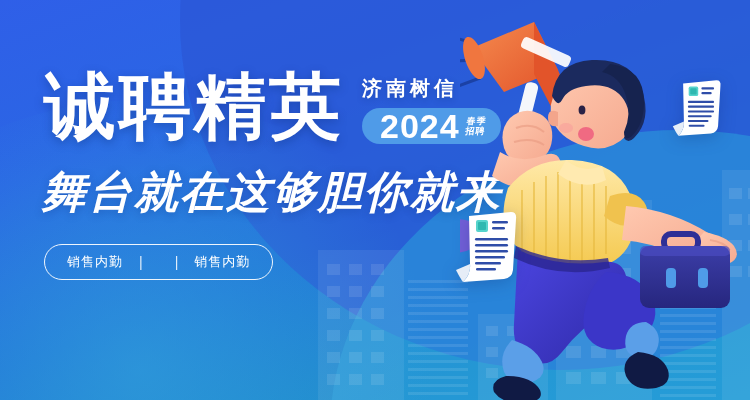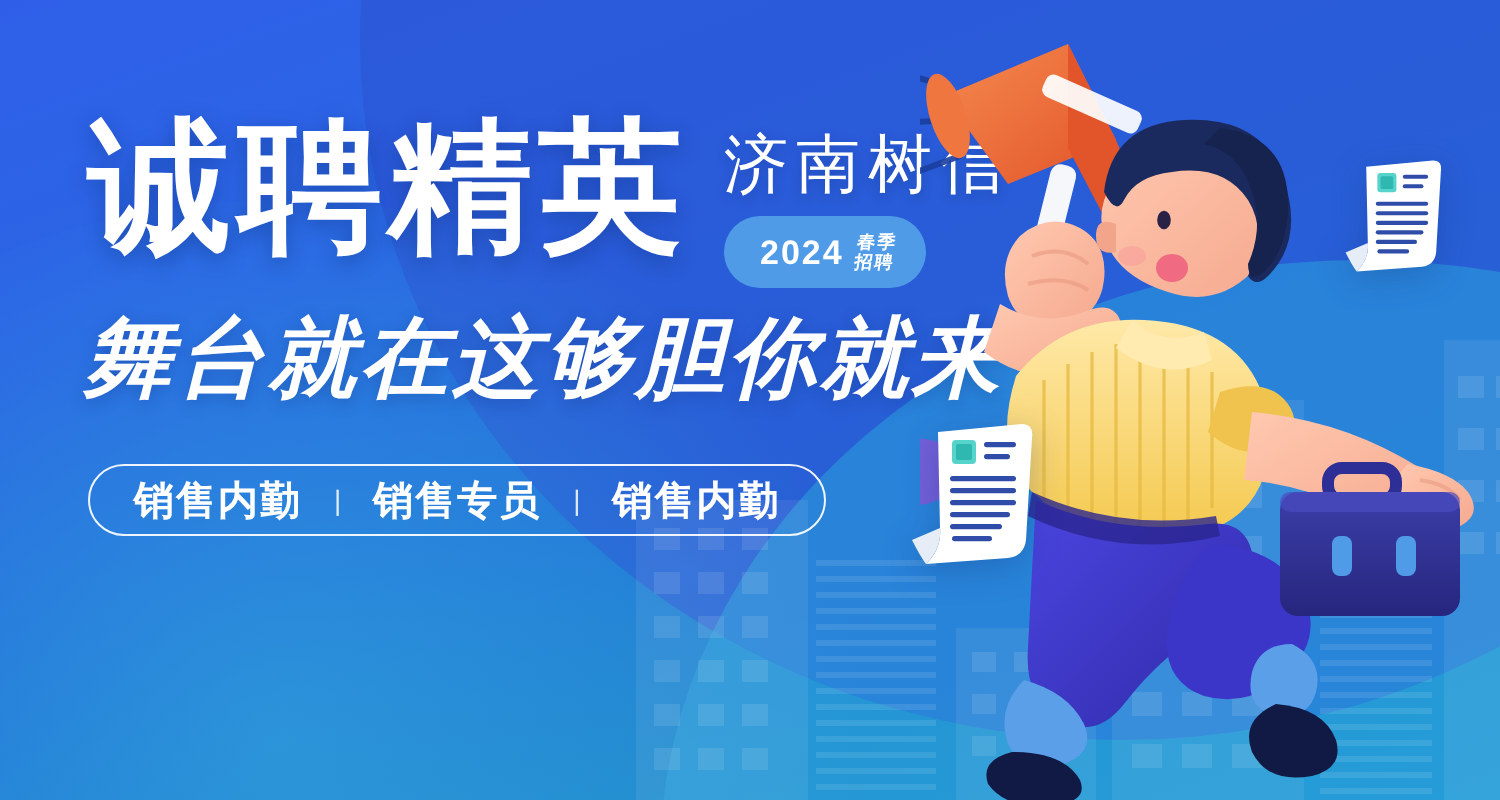--- a/index.html
+++ b/index.html
@@ -57,60 +57,61 @@
     bottom:0;
     background:repeating-linear-gradient(
       to bottom,
       rgba(255,255,255,.10) 0px,
       rgba(255,255,255,.10) 3px,
       rgba(255,255,255,0) 3px,
       rgba(255,255,255,0) 8px);
   }
 
   
-  .copy { position:absolute; left:0; top:0; width:560px; height:315px; }
+  .copy { position:absolute; left:0; top:12px; width:560px; height:315px; }
 
   .headline {
     position:absolute;
     left:44px; top:58px;
     font-size:72px;
     font-weight:bold;
     color:#ffffff;
     letter-spacing:3px;
     line-height:1;
     text-shadow:0 3px 10px rgba(10,40,110,.35);
     white-space:nowrap;
   }
 
   .brand-wrap {
     position:absolute;
     left:362px; top:66px;
     width:180px;
   }
   .brand-name {
-    font-size:32px;
+    font-size:20px;
     color:#ffffff;
     letter-spacing:4px;
     line-height:1;
     white-space:nowrap;
     text-shadow:0 2px 6px rgba(10,40,110,.3);
+    font-weight:bold;
   }
   .year-badge {
     position:relative;
     margin-top:10px;
     display:inline-flex;
     align-items:center;
     gap:6px;
     background:#4f9be8;
     border-radius:18px;
     padding:5px 16px 5px 18px;
     height:36px;
   }
   .year-badge .yr {
-    font-size:17px;
+    font-size:34px;
     font-weight:bold;
     color:#ffffff;
     letter-spacing:1px;
     line-height:1;
   }
   .year-badge .season {
     display:grid;
     grid-template-columns:repeat(2,auto);
     gap:0 1px;
     font-size:9px;
@@ -146,22 +147,22 @@
     position:absolute;
     left:44px; top:232px;
     display:flex;
     align-items:center;
     height:36px;
     padding:0 22px;
     border:1.6px solid rgba(255,255,255,.92);
     border-radius:20px;
   }
   .jobs-pill .job {
-    font-size:20px;
-    font-weight:bold;
+    font-size:13px;
+    font-weight:normal;
     color:#ffffff;
     letter-spacing:1px;
     white-space:nowrap;
   }
   .jobs-pill .sep {
     color:rgba(255,255,255,.85);
     font-size:14px;
     padding:0 16px;
   }
 
@@ -276,21 +277,20 @@
           <span>聘</span>
         </span>
       </div>
     </div>
 
     <div class="subline">舞台就在这够胆你就来！</div>
 
     <div class="jobs-pill">
       <span class="job">销售内勤</span>
       <span class="sep">|</span>
-      <span class="job">销售专员</span>
       <span class="sep">|</span>
       <span class="job">销售内勤</span>
     </div>
 
   </div>
 
   <svg class="art" viewBox="0 0 290 400" width="290" height="400" style="position:absolute;right:0;top:0;">
     <defs>
       <linearGradient id="skin" x1="0" y1="0" x2="1" y2="1">
         <stop offset="0%" stop-color="#ffc9b0"></stop>

